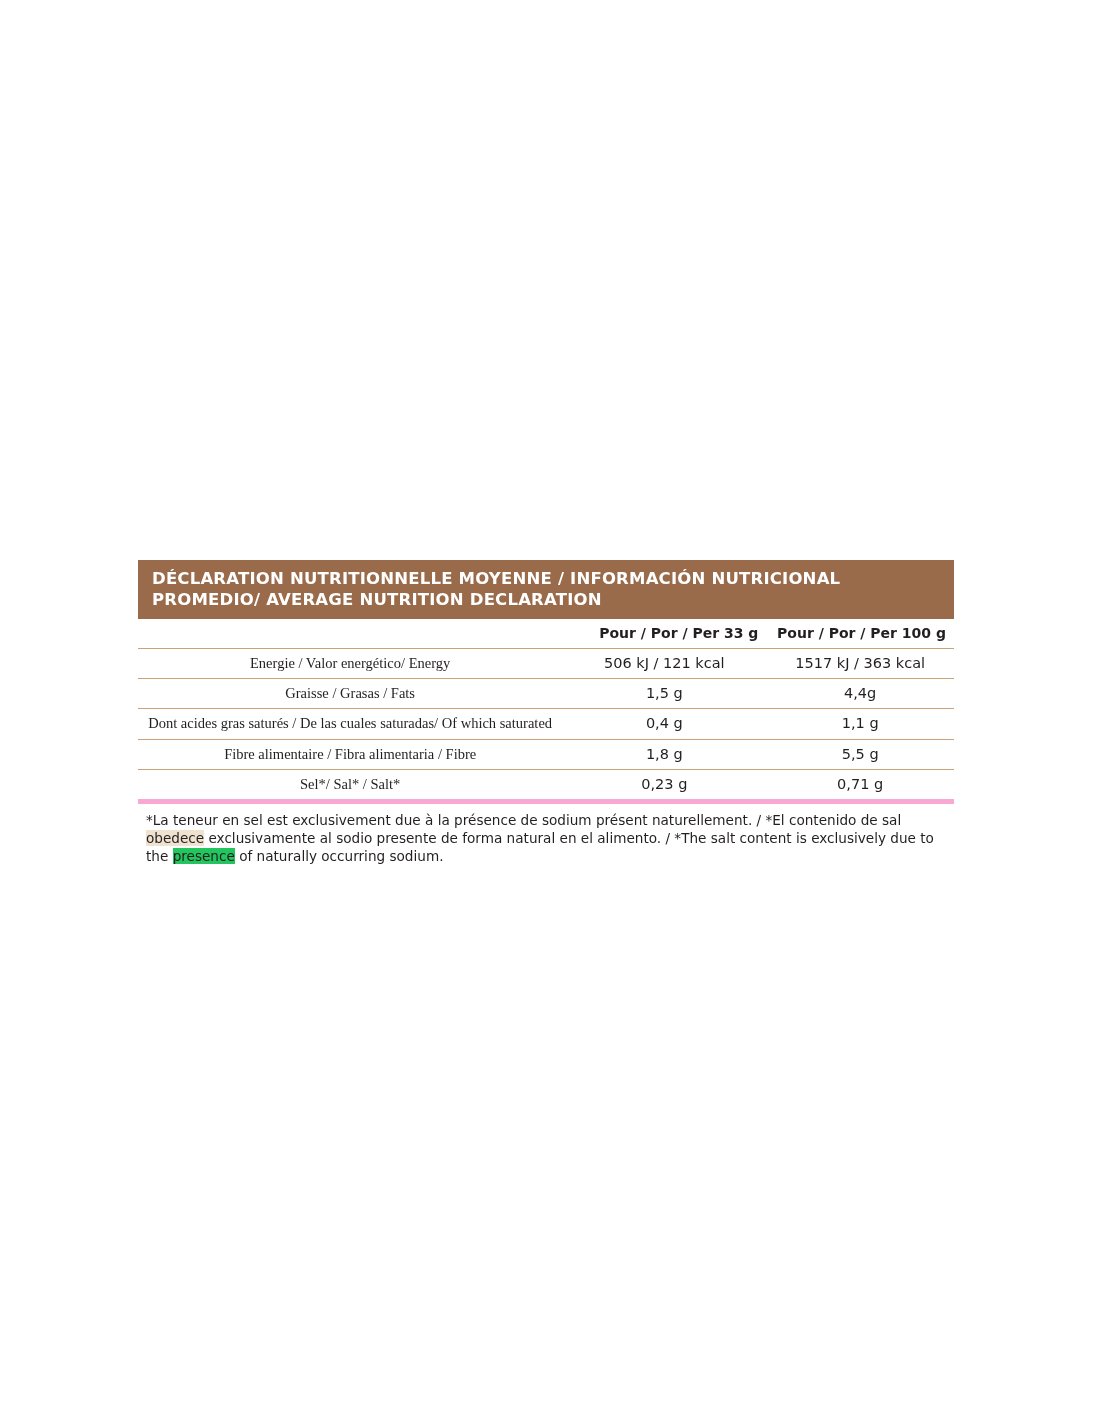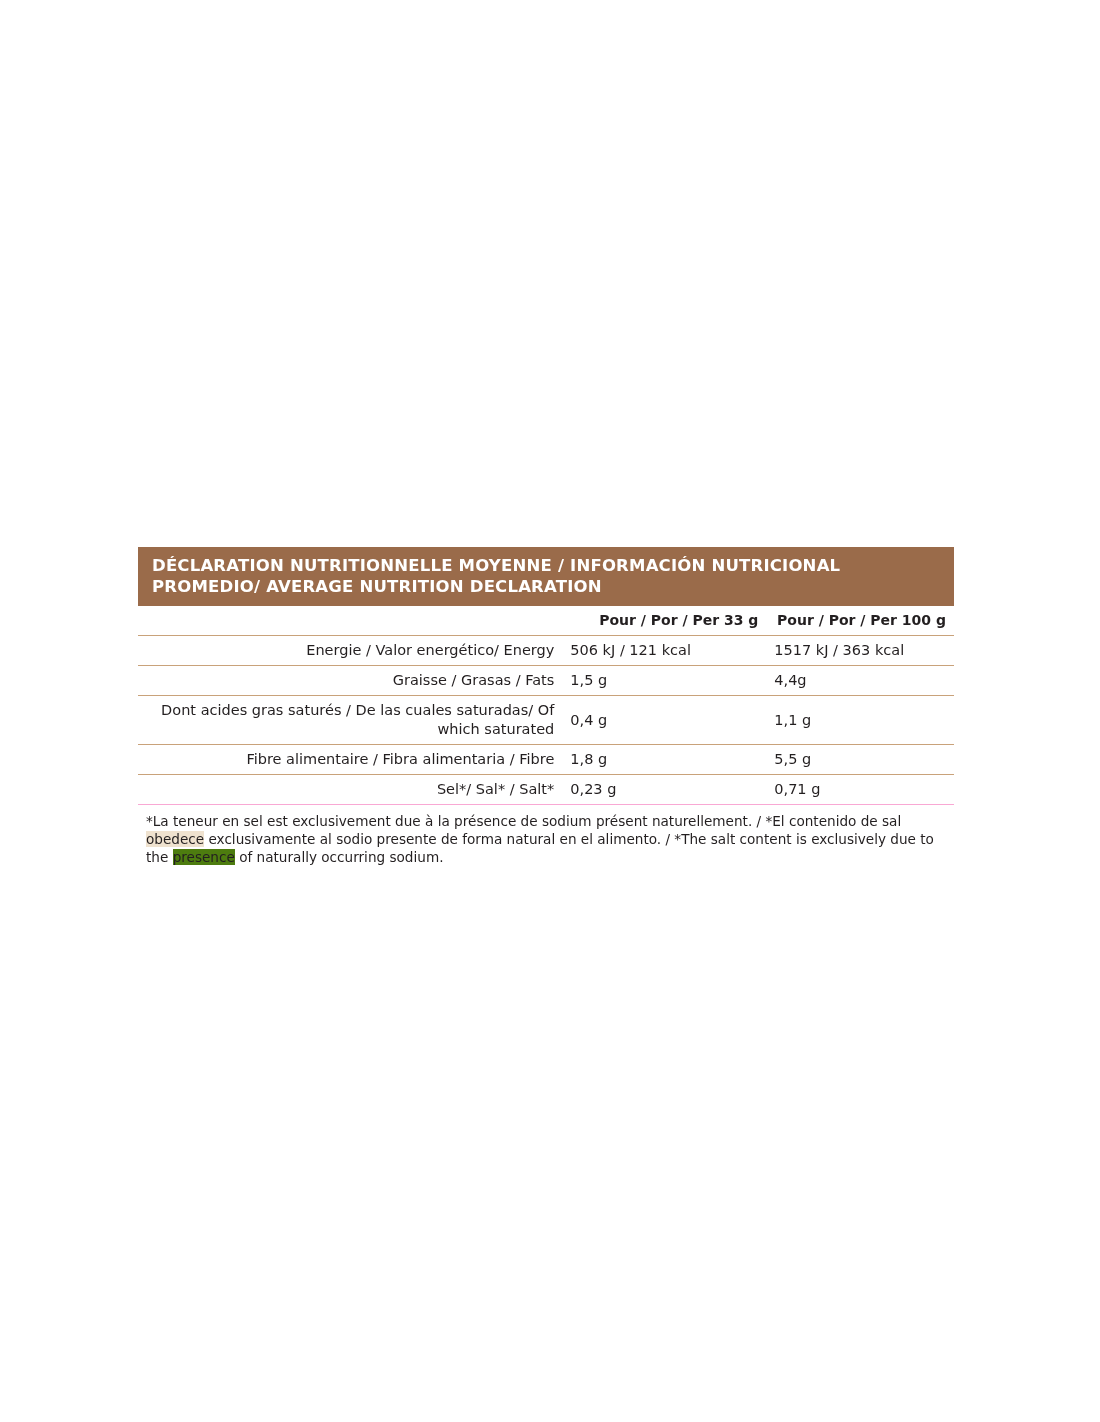--- a/index.html
+++ b/index.html
@@ -9,21 +9,21 @@
   }
   body {
     width: 1100px;
     height: 1422px;
     position: relative;
     font-family: "DejaVu Sans", sans-serif;
   }
   #nutrition-panel {
     position: absolute;
     left: 138px;
-    top: 547px;
+    top: 560px;
     width: 816px;
   }
   .panel-header {
     background: #9a6b4a;
     color: #ffffff;
     font-weight: bold;
     font-size: 16.5px;
     letter-spacing: 0.2px;
     line-height: 1.28;
     padding: 8px 14px 9px 14px;
@@ -50,41 +50,42 @@
     margin-top: 19px;
   }
   table.nutrition th.blank { border: none; }
   table.nutrition td {
     padding: 5px 8px 6px 8px;
     border-top: 1px solid #c9a27a;
     vertical-align: middle;
     line-height: 1.25;
   }
   table.nutrition td.label {
-    text-align: right;
+    text-align: center;
     padding-left: 8px;
+    font-family: Liberation Serif, serif;
   }
   table.nutrition td.value {
-    text-align: left;
+    text-align: center;
   }
   table.nutrition tr.last td {
-    border-bottom: 1px solid #f9a8d4;
+    border-bottom: 5px solid #f9a8d4;
   }
   .footnote {
     font-size: 13.6px;
     color: #231f20;
     line-height: 1.33;
     padding: 7px 8px 0 8px;
     box-sizing: border-box;
   }
   .footnote .hl1 {
     background: #efe2cf;
   }
   .footnote .hl2 {
-    background: #4d7c0f;
+    background: #22c55e;
   }
 </style>
 </head>
 <body>
 
 <div id="nutrition-panel">
 
   <div class="panel-header">DÉCLARATION NUTRITIONNELLE MOYENNE  / INFORMACIÓN NUTRICIONAL PROMEDIO/ AVERAGE NUTRITION DECLARATION</div>
 
   <table class="nutrition">

